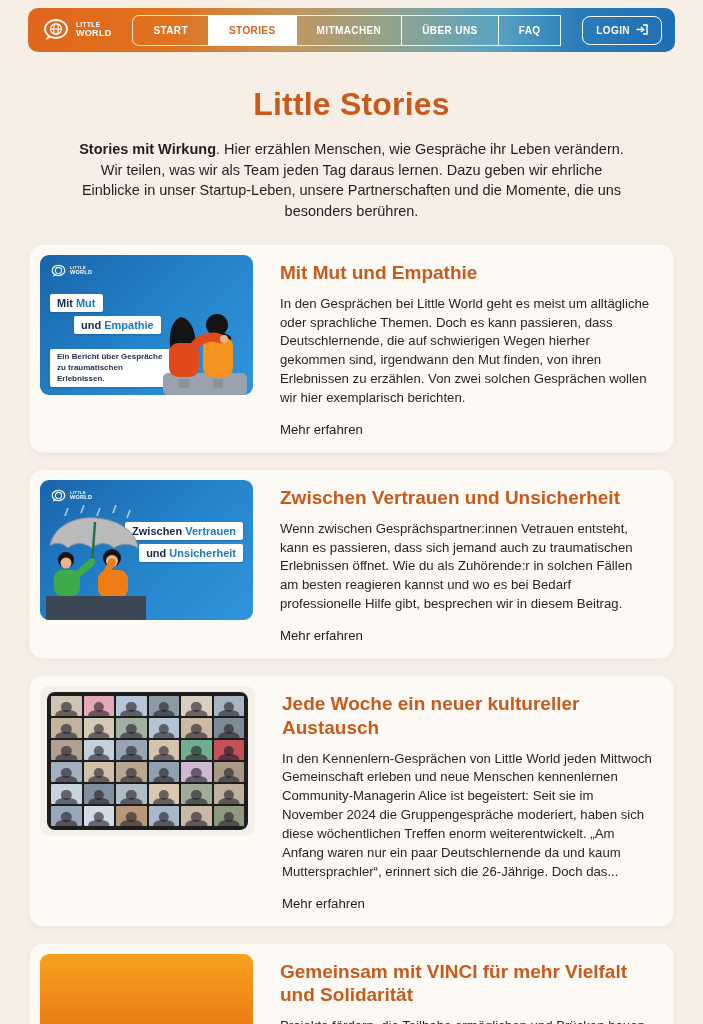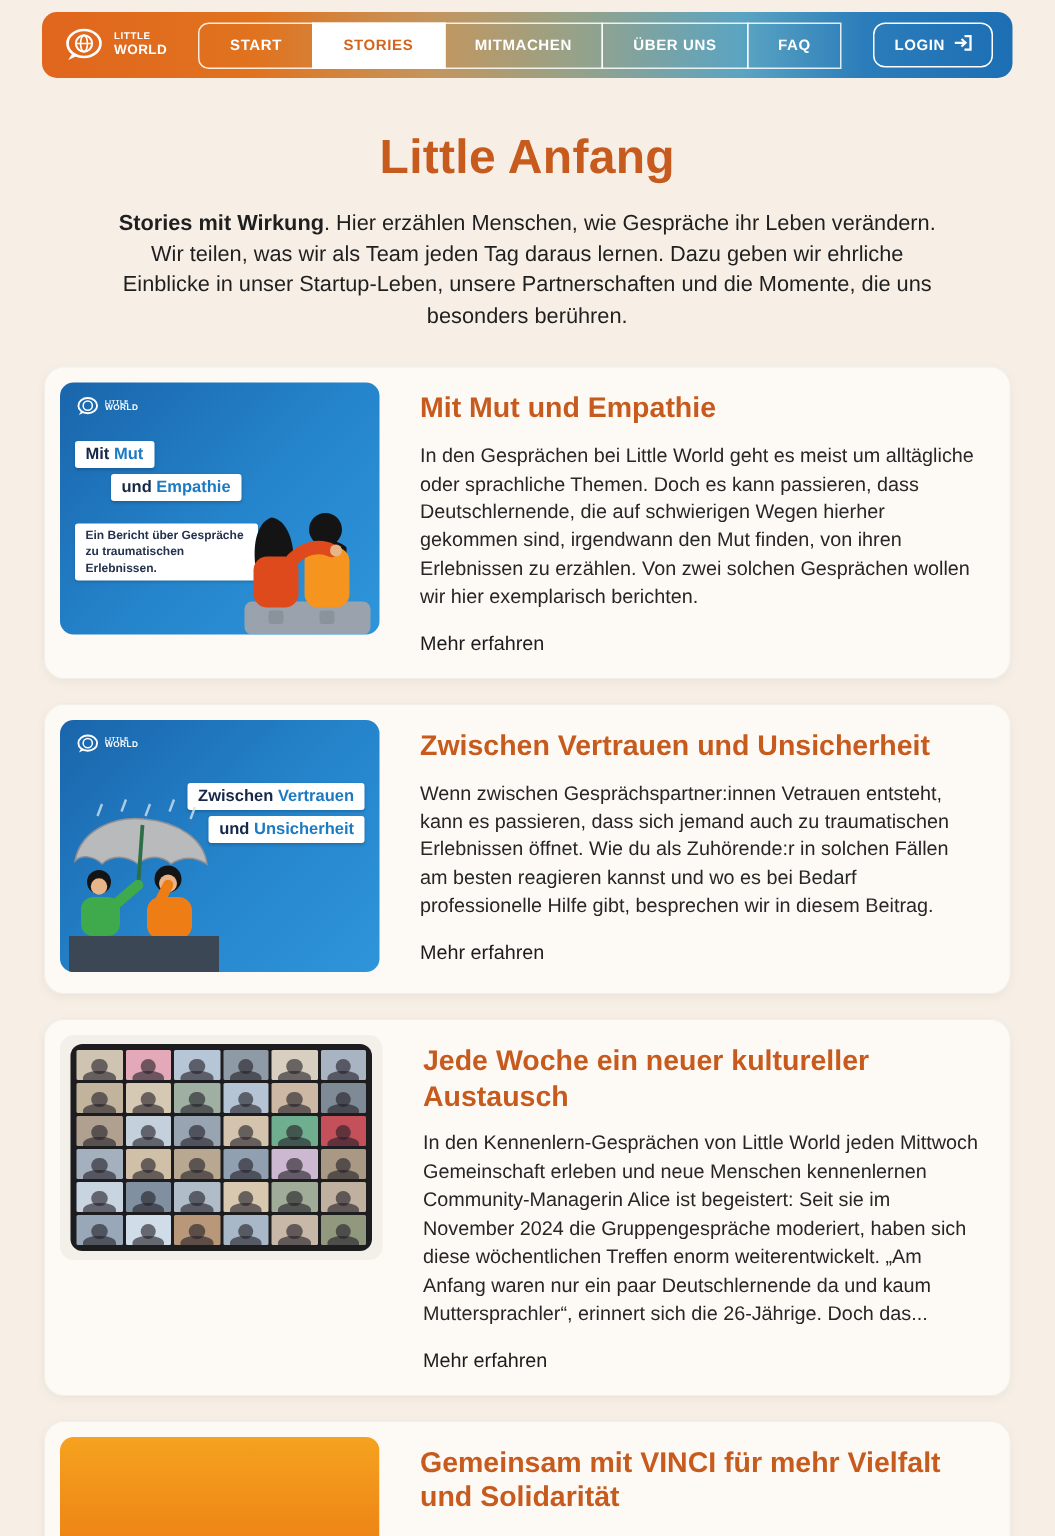--- a/index.html
+++ b/index.html
@@ -48,21 +48,21 @@
     font-size:14.5px; line-height:1.43; color:#1f1f1f;
   }
   
   .cards { width:645px; margin:0 auto; display:flex; flex-direction:column; gap:16px; }
   .card {
     background:#fdfaf6; border:1px solid rgba(0,0,0,.04); border-radius:14px;
     box-shadow:0 2px 6px rgba(120,90,60,.07);
     display:flex; gap:27px; padding:10px 20px 14px 10px; align-items:flex-start;
   }
   .thumb {
-    position:relative; width:213px; height:168px; flex:0 0 213px;
+    position:relative; width:213px; height:140px; flex:0 0 213px;
     border-radius:9px; overflow:hidden; display:block; cursor:pointer;
   }
   .thumb-blue { background:linear-gradient(135deg,#1a65ab 0%,#2585cc 55%,#2f95da 100%); }
   .mini-logo { position:absolute; top:9px; left:10px; display:flex; align-items:center; gap:3px; }
   .mini-logo .brand-text .l1 { font-size:4px; }
   .mini-logo .brand-text .l2 { font-size:5.5px; }
   .chip {
     position:absolute; background:#fff; color:#16284a; font-weight:bold;
     font-size:11px; padding:3px 7px; border-radius:2px; white-space:nowrap;
     box-shadow:0 1px 2px rgba(0,0,0,.18);
@@ -122,21 +122,21 @@
     <span>
       <svg width="12" height="11" viewBox="0 0 12 11" fill="none" stroke="#fff" stroke-width="1.5">
         <path d="M7 1 h4 v9 h-4"></path>
         <line x1="0.5" y1="5.5" x2="7.5" y2="5.5"></line>
         <path d="M5 3 L7.7 5.5 L5 8" fill="none"></path>
       </svg>
     </span>
   </button>
 </header>
 
-<h1 class="page-title">Little Anfang</h1>
+<h1 class="page-title">Little Stories</h1>
 <p class="intro"><strong>Stories mit Wirkung</strong><span>. Hier erzählen Menschen, wie Gespräche ihr Leben verändern. Wir teilen, was wir als Team jeden Tag daraus lernen. Dazu geben wir ehrliche Einblicke in unser Startup-Leben, unsere Partnerschaften und die Momente, die uns besonders berühren.</span></p>
 
 <main class="cards">
 
   <article class="card">
     <a class="thumb thumb-blue">
       <span class="mini-logo">
         <svg width="17" height="14" viewBox="0 0 30 24" fill="none">
           <ellipse cx="15" cy="11" rx="11" ry="9" stroke="#fff" stroke-width="2.2"></ellipse>
           <circle cx="15" cy="11" r="5.4" stroke="#fff" stroke-width="1.8"></circle>

